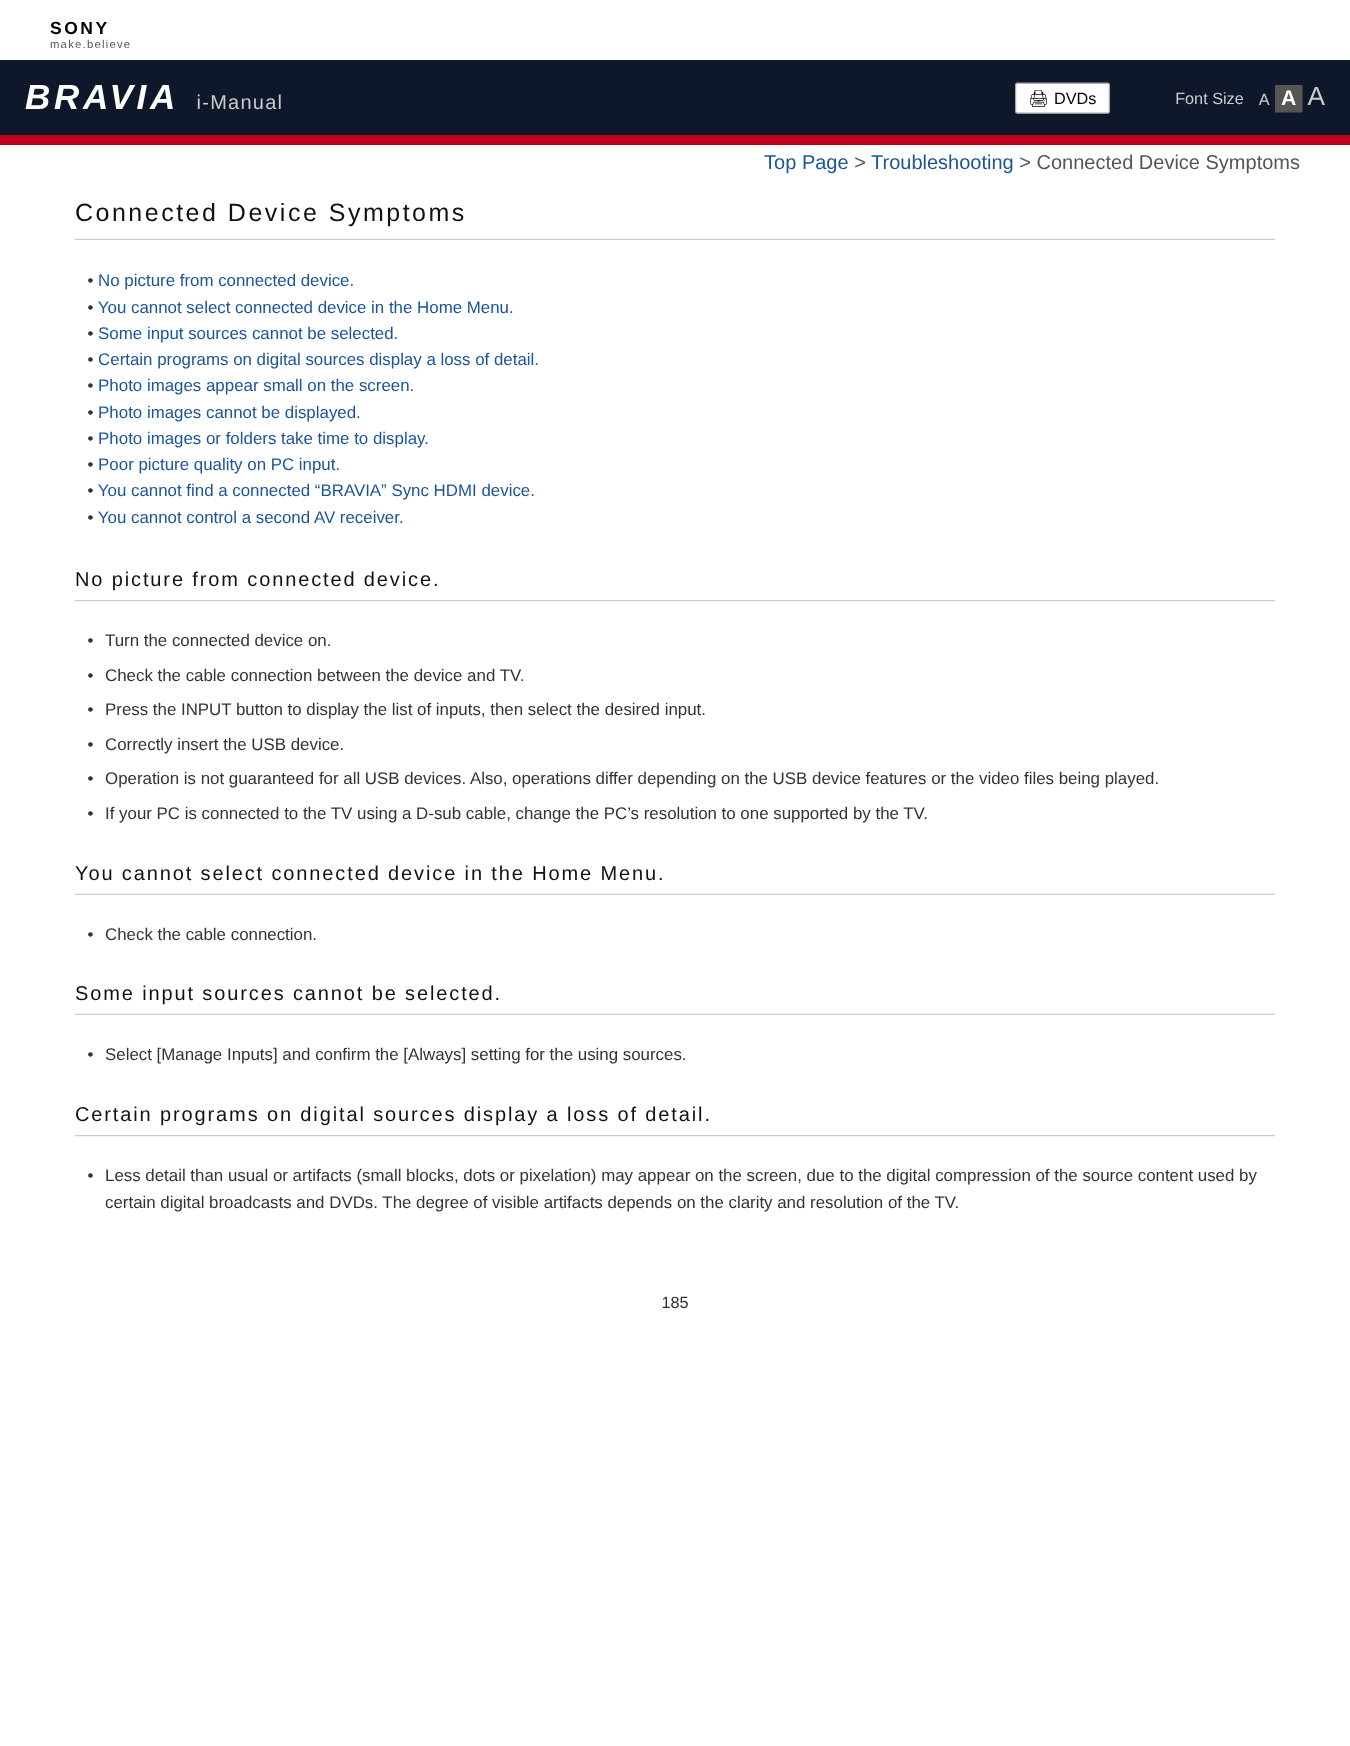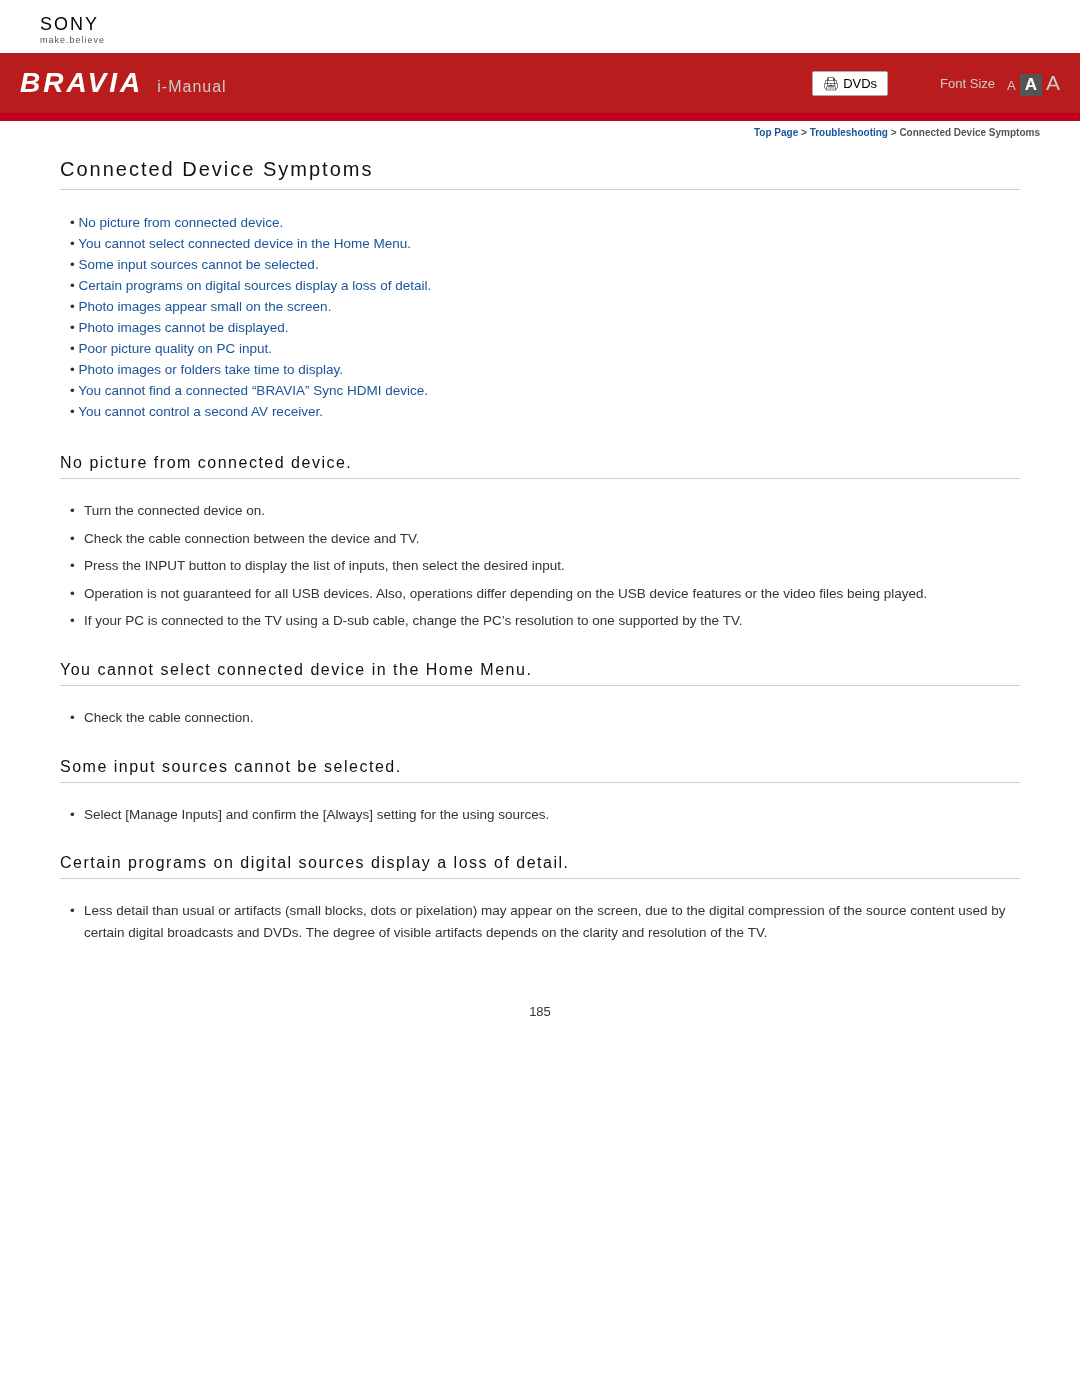--- a/index.html
+++ b/index.html
@@ -6,21 +6,21 @@
     body {
       font-family: Arial, Helvetica, sans-serif;
       background: #fff;
       color: #333;
       font-size: 14px;
       width: 1080px;
     }
 
     
     .top-bar {
-      background: #b91c1c;
+      background: #0f172a;
       padding: 10px 20px;
       display: flex;
       align-items: center;
       justify-content: space-between;
       height: 60px;
     }
     .bravia-logo {
       display: flex;
       align-items: baseline;
       gap: 14px;
@@ -65,44 +65,43 @@
     }
     .font-btn-sm { color: #ccc; font-size: 13px; cursor: pointer; }
     .font-btn-md { color: #fff; font-size: 17px; cursor: pointer; font-weight: bold; background: #555; padding: 1px 5px; }
     .font-btn-lg { color: #ccc; font-size: 21px; cursor: pointer; }
 
     
     .sony-area {
       padding: 14px 40px 8px 40px;
     }
     .sony-logo {
-      font-size: 18px;
-      font-weight: 400;
+      font-size: 14px;
+      font-weight: 700;
       letter-spacing: 2px;
       color: #000;
     }
     .sony-tagline {
       font-size: 9px;
       color: #555;
       letter-spacing: 1px;
     }
 
     
     .red-banner {
       background: #c0001a;
       height: 8px;
       margin: 0 0 0 0;
     }
 
     
     .breadcrumb {
       text-align: right;
       padding: 6px 40px 10px 40px;
-      font-size: 10px;
-      font-weight: bold;
+      font-size: 16px;
     }
     .breadcrumb a {
       color: #1a5499;
       text-decoration: none;
     }
     .breadcrumb span {
       color: #555;
     }
 
     
@@ -216,32 +215,33 @@
 
   <h1 class="page-title">Connected Device Symptoms</h1>
 
   <ul class="toc-list">
   <li><a href="#">No picture from connected device.</a></li>
       <li><a href="#">You cannot select connected device in the Home Menu.</a></li>
       <li><a href="#">Some input sources cannot be selected.</a></li>
       <li><a href="#">Certain programs on digital sources display a loss of detail.</a></li>
       <li><a href="#">Photo images appear small on the screen.</a></li>
       <li><a href="#">Photo images cannot be displayed.</a></li>
+      <li><a href="#">Photo images or folders take time to display.</a></li>
       <li><a href="#">Poor picture quality on PC input.</a></li>
-      <li><a href="#">Photo images or folders take time to display.</a></li>
       <li><a href="#">You cannot find a connected “BRAVIA” Sync HDMI device.</a></li>
       <li><a href="#">You cannot control a second AV receiver.</a></li>
     </ul>
 
   <div id="sections-container">
       <h2 class="section-title">No picture from connected device.</h2>
       <ul class="bullet-list">
         <li>Turn the connected device on.</li>
         <li>Check the cable connection between the device and TV.</li>
         <li>Press the INPUT button to display the list of inputs, then select the desired input.</li>
+        <li>Correctly insert the USB device.</li>
         <li>Operation is not guaranteed for all USB devices. Also, operations differ depending on the USB device features or the video files being played.</li>
         <li>If your PC is connected to the TV using a D-sub cable, change the PC’s resolution to one supported by the TV.</li>
       </ul>
       <h2 class="section-title">You cannot select connected device in the Home Menu.</h2>
       <ul class="bullet-list">
         <li>Check the cable connection.</li>
       </ul>
       <h2 class="section-title">Some input sources cannot be selected.</h2>
       <ul class="bullet-list">
         <li>Select [Manage Inputs] and confirm the [Always] setting for the using sources.</li>

